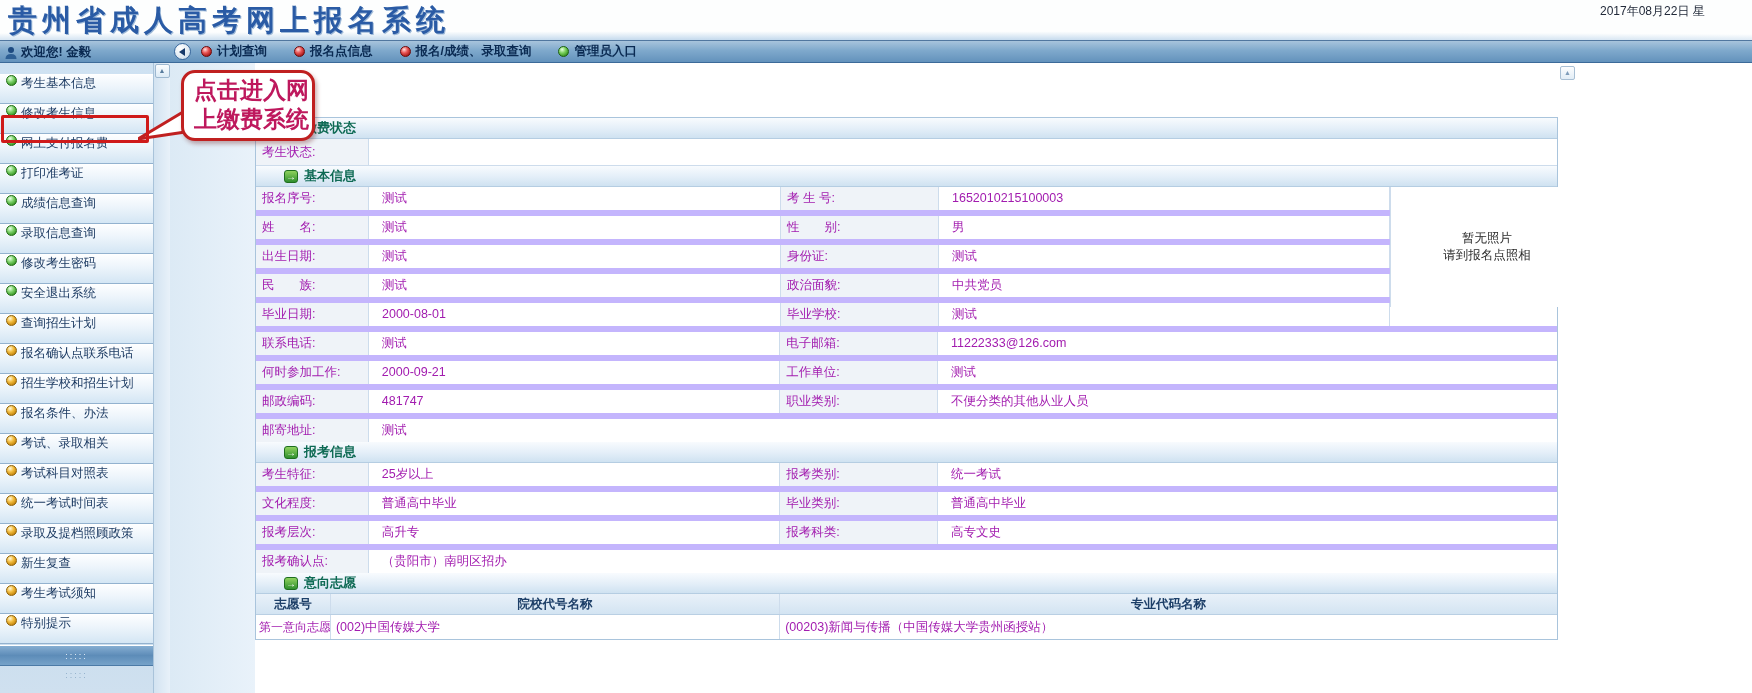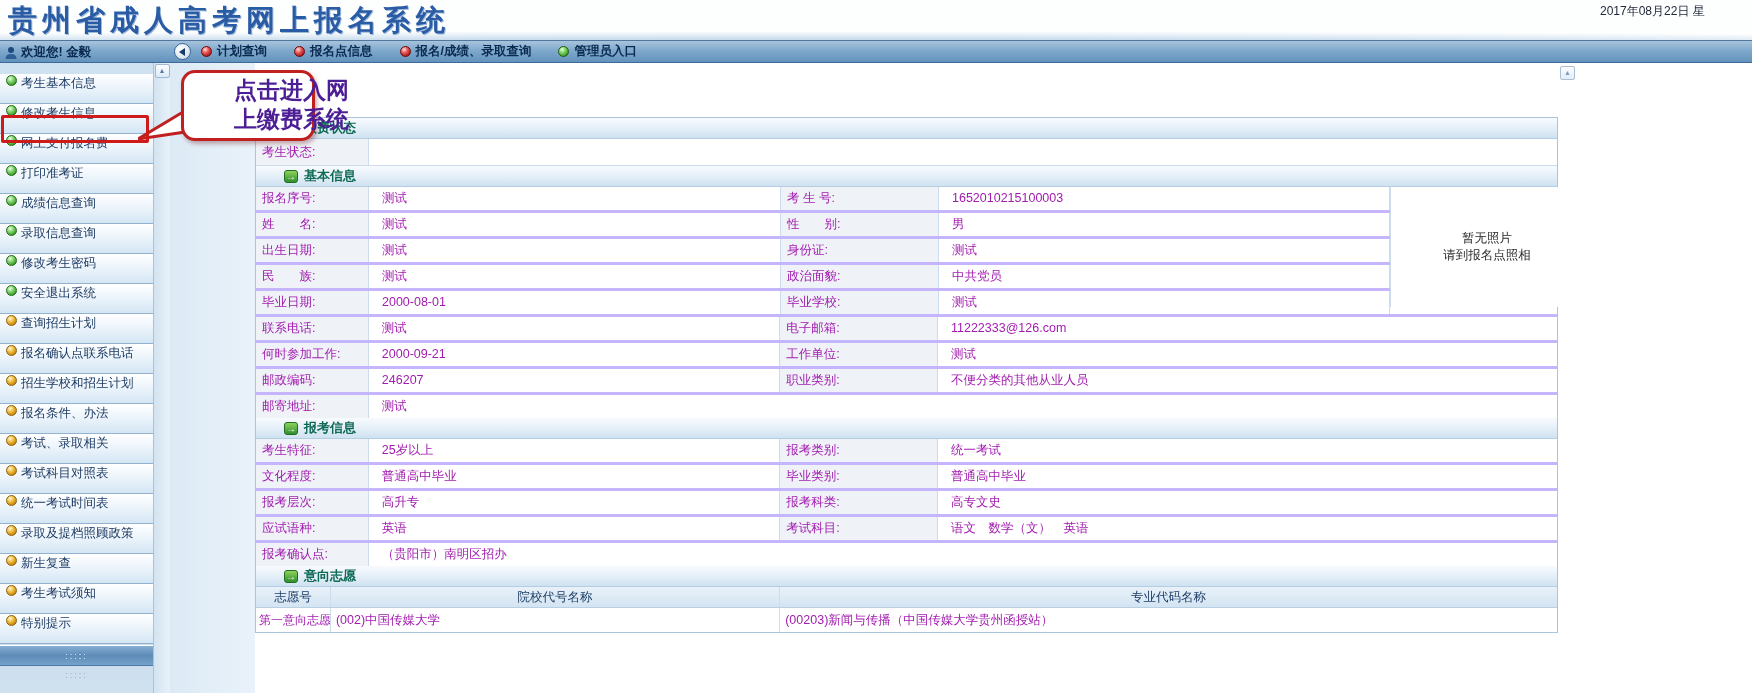--- a/index.html
+++ b/index.html
@@ -66,53 +66,53 @@
   .content { position:absolute; left:85px; top:54px; width:1303px; border:1px solid #a9c4dc; background:#fff; }
 
   .bar { height:21px; display:flex; align-items:center; padding-left:28px;
     background:linear-gradient(180deg,#f8fbfe 0%, #e3eef8 55%, #cfe2f1 100%);
     border-bottom:1px solid #b5cde2; }
   .bar-ic { width:14px; height:13px; border-radius:3px; flex:none;
     background:linear-gradient(180deg,#8fd25e,#2f8f2f); border:1px solid #1e6e1e;
     color:#fff; font-size:10px; line-height:12px; text-align:center; font-weight:bold; }
   .bar-t { margin-left:6px; font-size:13px; font-weight:bold; color:#0e6a54; }
 
-  .row { display:flex; border-bottom:3px solid #c4b5fd; background:#fff; }
+  .row { display:flex; border-bottom:6px solid #c4b5fd; background:#fff; }
   .row:last-child { border-bottom:none; }
   .cell { height:23px; line-height:23px; font-size:12.5px; color:#a21caf;
     border-right:1px solid #cddcec; white-space:pre; overflow:hidden; }
   .lbl { background:#eff3f8; padding-left:6px; }
   .val { padding-left:13px; }
   .cA { width:113px; } .cB { width:412px; } .cC { width:158px; } .cD { width:451px; }
   .cD2 { width:620px; } .cBspan { width:1190px; } .noR { border-right:none; }
 
   .status-row { display:flex; border-bottom:1px solid #cddcec; }
   .status-row .cell { height:26px; line-height:26px; }
 
   .basic-wrap { position:relative; }
   .photo-cell { position:absolute; left:1134px; top:0; width:169px; height:120px; background:#fff;
     border-left:1px solid #cddcec; display:flex; flex-direction:column; align-items:center;
     justify-content:center; font-size:12.5px; color:#2b2b2b;padding-left:24px; }
 
   .wish-head { display:flex; background:linear-gradient(180deg,#e9f1f9,#d3e4f2); border-bottom:1px solid #b9cfe3; }
-  .wish-head .cell { height:20px; line-height:20px; text-align:center; font-weight:normal; color:#1d3f68; padding:0; }
+  .wish-head .cell { height:20px; line-height:20px; text-align:center; font-weight:bold; color:#1d3f68; padding:0; }
   .wA { width:75px; } .wB { width:450px; } .wC { width:778px; }
   .wish-row .cell { height:24px; line-height:24px; }
   .wish-row .wA { padding-left:3px; font-size:12px; }
   .wish-row .wB, .wish-row .wC { padding-left:5px; }
 
   
   .hl-box { position:absolute; left:1px; top:115px; width:148px; height:28px;
     border:3px solid #cf1a1a; border-radius:2px; z-index:60; pointer-events:none; }
   .pointer { position:absolute; left:138px; top:97px; z-index:59; pointer-events:none; }
   .bubble { position:absolute; left:181px; top:70px; width:134px; padding:3px 10px 4px;
     background:#fff; border:3px solid #c02020; border-radius:14px; z-index:60;
     box-shadow:2px 3px 4px rgba(110,30,30,.35); }
   .bubble div { font-family:"Liberation Serif","DejaVu Serif",serif; font-size:23px; line-height:29px;
-    font-weight:bold; color:#4c1d95; white-space:nowrap;margin-left:40px; }
+    font-weight:bold; color:#be185d; white-space:nowrap; }
 </style>
 </head>
 <body>
 
 <div class="screen">
 
   <div class="top-header">
     <div class="curve"></div>
     <div class="site-title">贵州省成人高考网上报名系统</div>
     <div class="hdr-date">2017年08月22日 星</div>
@@ -298,21 +298,21 @@
           <div class="cell val cD2 noR">11222333@126.com</div>
         </div>
         <div class="row">
           <div class="cell lbl cA">何时参加工作:</div>
           <div class="cell val cB">2000-09-21</div>
           <div class="cell lbl cC">工作单位:</div>
           <div class="cell val cD2 noR">测试</div>
         </div>
         <div class="row">
           <div class="cell lbl cA">邮政编码:</div>
-          <div class="cell val cB">246207</div>
+          <div class="cell val cB">481747</div>
           <div class="cell lbl cC">职业类别:</div>
           <div class="cell val cD2 noR">不便分类的其他从业人员</div>
         </div>
         <div class="row">
           <div class="cell lbl cA">邮寄地址:</div>
           <div class="cell val cBspan noR">测试</div>
         </div>
       </div>
 
       <div class="bar">
@@ -330,26 +330,20 @@
           <div class="cell lbl cA">文化程度:</div>
           <div class="cell val cB">普通高中毕业</div>
           <div class="cell lbl cC">毕业类别:</div>
           <div class="cell val cD2 noR">普通高中毕业</div>
         </div>
         <div class="row">
           <div class="cell lbl cA">报考层次:</div>
           <div class="cell val cB">高升专</div>
           <div class="cell lbl cC">报考科类:</div>
           <div class="cell val cD2 noR">高专文史</div>
-        </div>
-        <div class="row">
-          <div class="cell lbl cA">应试语种:</div>
-          <div class="cell val cB">英语</div>
-          <div class="cell lbl cC">考试科目:</div>
-          <div class="cell val cD2 noR">语文　数学（文）　英语</div>
         </div>
         <div class="row">
           <div class="cell lbl cA">报考确认点:</div>
           <div class="cell val cBspan noR">（贵阳市）南明区招办</div>
         </div>
       </div>
 
       <div class="bar">
         <span class="bar-ic">→</span>
         <span class="bar-t">意向志愿</span>

